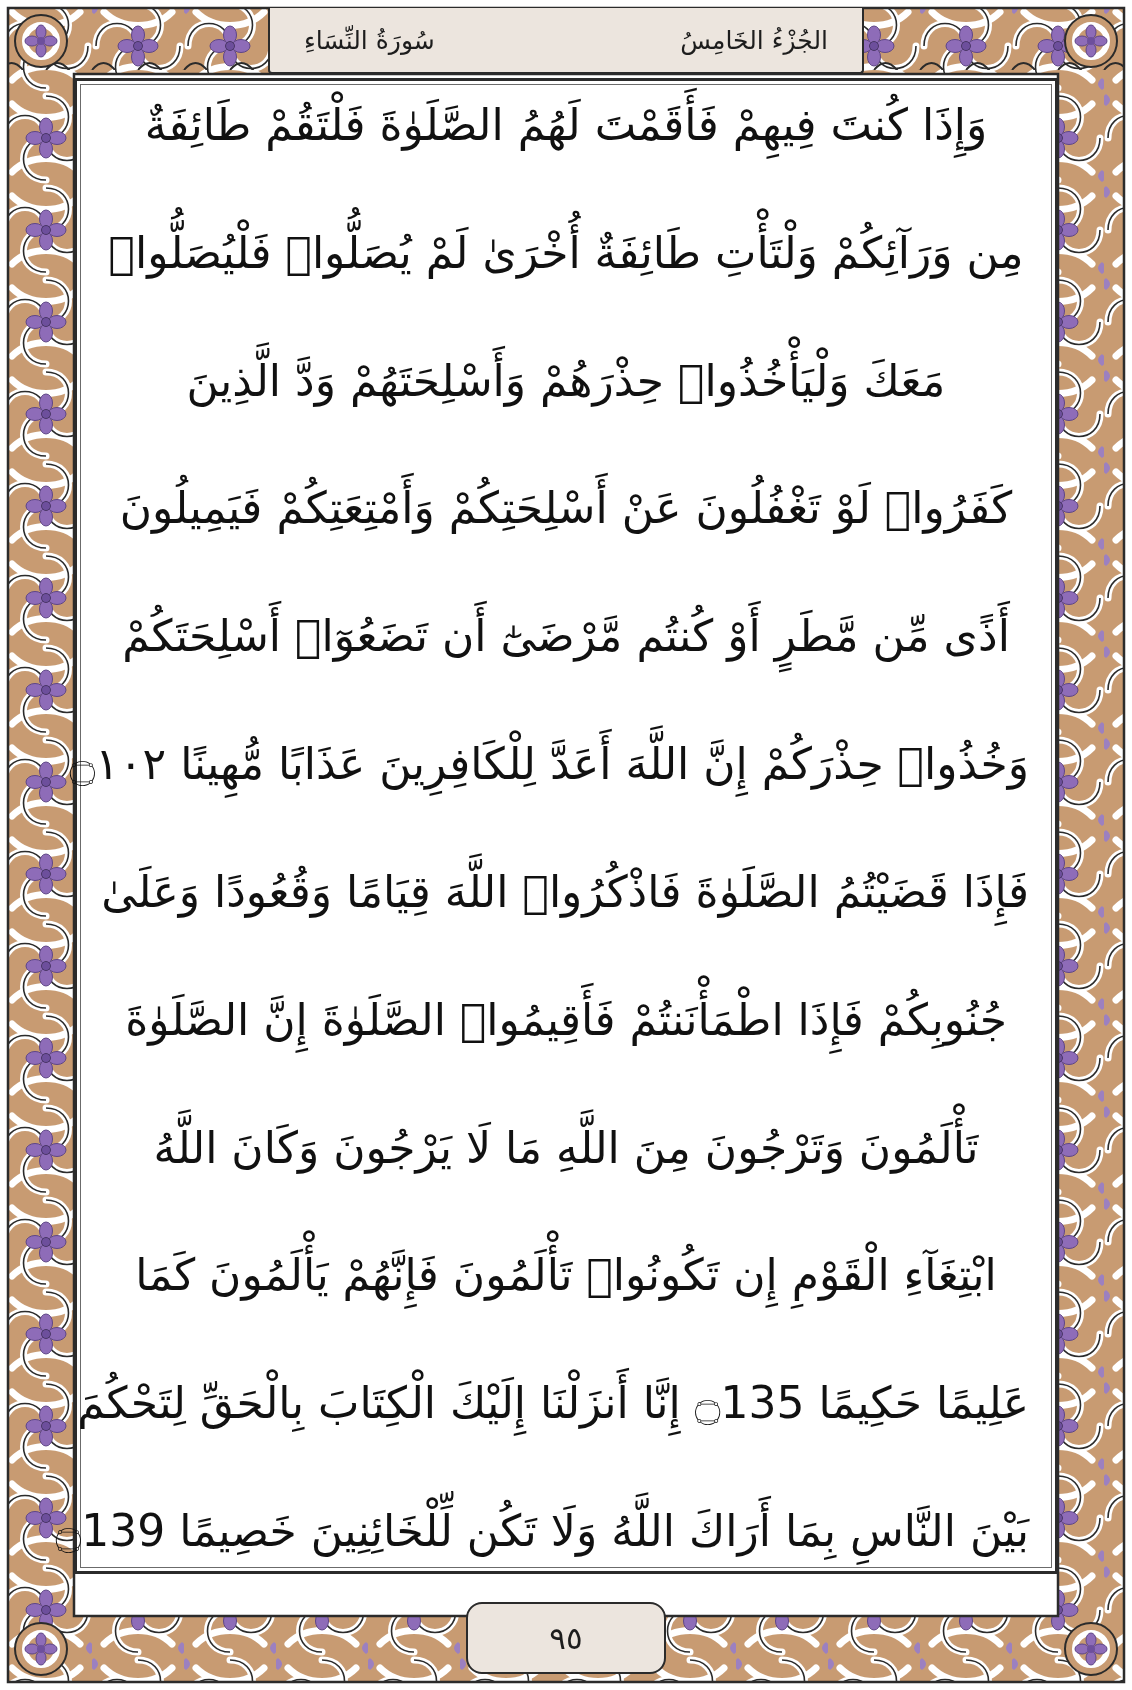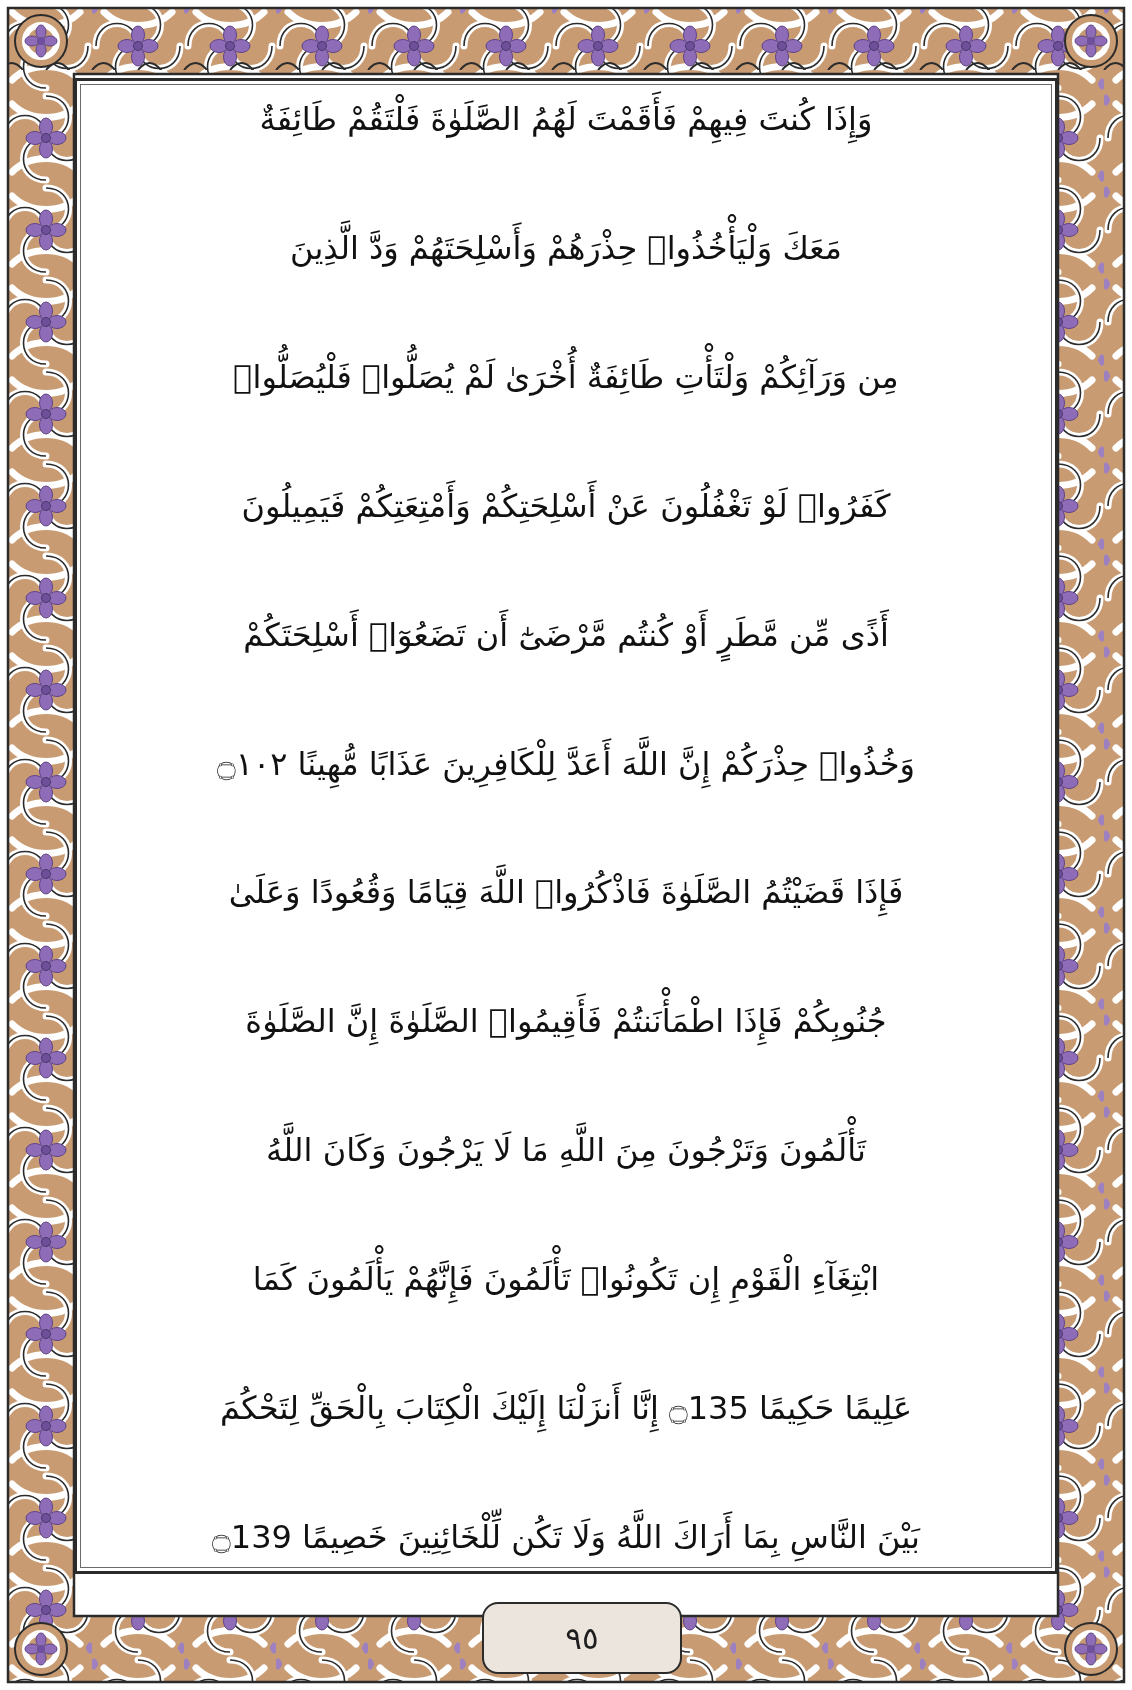--- a/index.html
+++ b/index.html
@@ -29,21 +29,21 @@
     padding:0 34px;
     z-index:6;
   }
   .header-plate .h-text{
     font-family:"DejaVu Sans", sans-serif;
     font-size:25px;color:#1d1d1d;direction:rtl;white-space:nowrap;
   }
 
   
   .footer-plate{
-    position:absolute;left:482px;top:1602px;width:200px;height:72px;
+    position:absolute;left:466px;top:1602px;width:200px;height:72px;
     background:#ece5de;border:2px solid #2b2b2b;
     box-sizing:border-box;border-radius:16px;
     display:flex;align-items:center;justify-content:center;
     z-index:6;
   }
   .footer-plate .p-num{
     font-family:"DejaVu Sans", sans-serif;
     font-size:31px;color:#1d1d1d;letter-spacing:2px;
   }
 
@@ -60,21 +60,21 @@
   }
 
   .ayah-block{
     position:absolute;left:18px;top:8px;right:18px;bottom:8px;
     direction:rtl;text-align:center;
     display:flex;flex-direction:column;justify-content:space-between;
     padding:10px 4px 6px 4px;box-sizing:border-box;
   }
   .line{
     font-family:"DejaVu Sans", sans-serif;
-    font-size:32px;line-height:1.0;color:#111111;
+    font-size:44px;line-height:1.0;color:#111111;
     white-space:nowrap;
     letter-spacing:0px;
     direction:rtl;
   }
 </style>
 </head>
 <body>
 
 <div class="page">
 
@@ -175,27 +175,31 @@
           <ellipse cx="0" cy="-9" rx="5" ry="7"></ellipse>
             <ellipse cx="9" cy="0" rx="7" ry="5"></ellipse>
           <ellipse cx="0" cy="9" rx="5" ry="7"></ellipse>
             <ellipse cx="-9" cy="0" rx="7" ry="5"></ellipse>
         </g>
         <circle r="4" fill="#6d4f9c"></circle>
       </g>
     </g>
   </svg>
 
+  <div class="header-plate">
+    <span class="h-text">سُورَةُ النِّسَاءِ</span>
+    <span class="h-text">الجُزْءُ الخَامِسُ</span>
+  </div>
 
   <div class="textframe-outer">
     <div class="textframe-inner">
       <div class="ayah-block">
         <div class="line">وَإِذَا كُنتَ فِيهِمْ فَأَقَمْتَ لَهُمُ الصَّلَوٰةَ فَلْتَقُمْ طَائِفَةٌ</div>
+        <div class="line">مِن وَرَآئِكُمْ وَلْتَأْتِ طَائِفَةٌ أُخْرَىٰ لَمْ يُصَلُّوا۟ فَلْيُصَلُّوا۟</div>
         <div class="line">مَعَكَ وَلْيَأْخُذُوا۟ حِذْرَهُمْ وَأَسْلِحَتَهُمْ وَدَّ الَّذِينَ</div>
-        <div class="line">مِن وَرَآئِكُمْ وَلْتَأْتِ طَائِفَةٌ أُخْرَىٰ لَمْ يُصَلُّوا۟ فَلْيُصَلُّوا۟</div>
         <div class="line">كَفَرُوا۟ لَوْ تَغْفُلُونَ عَنْ أَسْلِحَتِكُمْ وَأَمْتِعَتِكُمْ فَيَمِيلُونَ</div>
         <div class="line">أَذًى مِّن مَّطَرٍ أَوْ كُنتُم مَّرْضَىٰٓ أَن تَضَعُوٓا۟ أَسْلِحَتَكُمْ</div>
         <div class="line">وَخُذُوا۟ حِذْرَكُمْ إِنَّ اللَّهَ أَعَدَّ لِلْكَافِرِينَ عَذَابًا مُّهِينًا ۝١٠٢</div>
         <div class="line">فَإِذَا قَضَيْتُمُ الصَّلَوٰةَ فَاذْكُرُوا۟ اللَّهَ قِيَامًا وَقُعُودًا وَعَلَىٰ</div>
         <div class="line">جُنُوبِكُمْ فَإِذَا اطْمَأْنَنتُمْ فَأَقِيمُوا۟ الصَّلَوٰةَ إِنَّ الصَّلَوٰةَ</div>
         <div class="line">تَأْلَمُونَ وَتَرْجُونَ مِنَ اللَّهِ مَا لَا يَرْجُونَ وَكَانَ اللَّهُ</div>
         <div class="line">ابْتِغَآءِ الْقَوْمِ إِن تَكُونُوا۟ تَأْلَمُونَ فَإِنَّهُمْ يَأْلَمُونَ كَمَا</div>
         <div class="line">عَلِيمًا حَكِيمًا ۝135 إِنَّا أَنزَلْنَا إِلَيْكَ الْكِتَابَ بِالْحَقِّ لِتَحْكُمَ</div>
         <div class="line">بَيْنَ النَّاسِ بِمَا أَرَاكَ اللَّهُ وَلَا تَكُن لِّلْخَائِنِينَ خَصِيمًا ۝139</div>
       </div>

